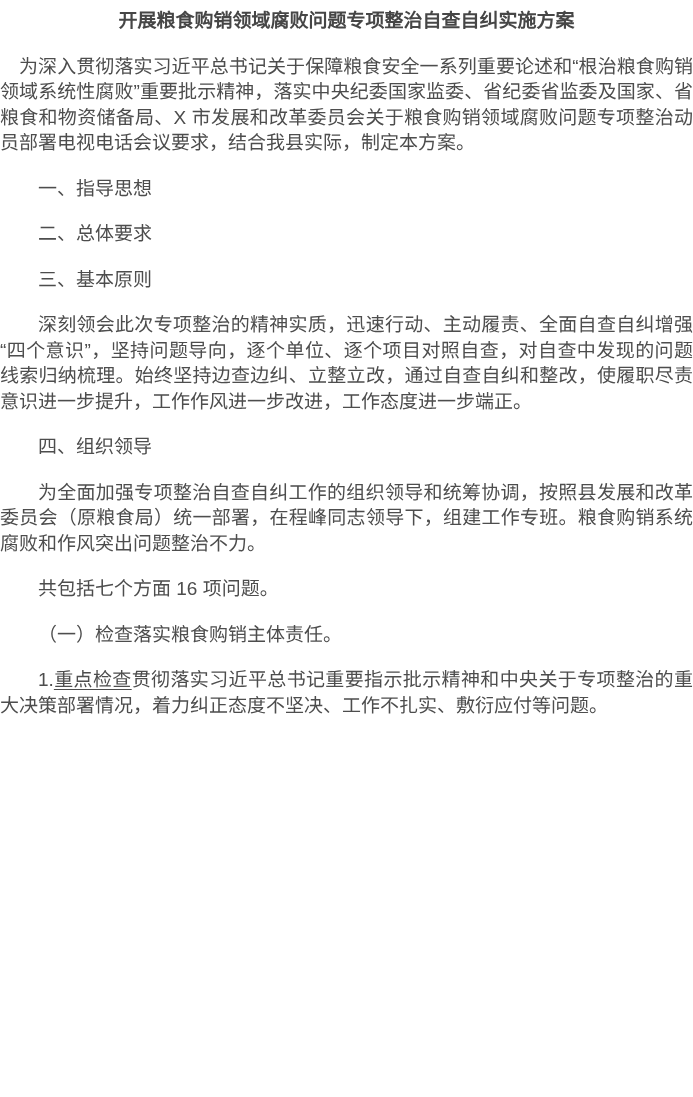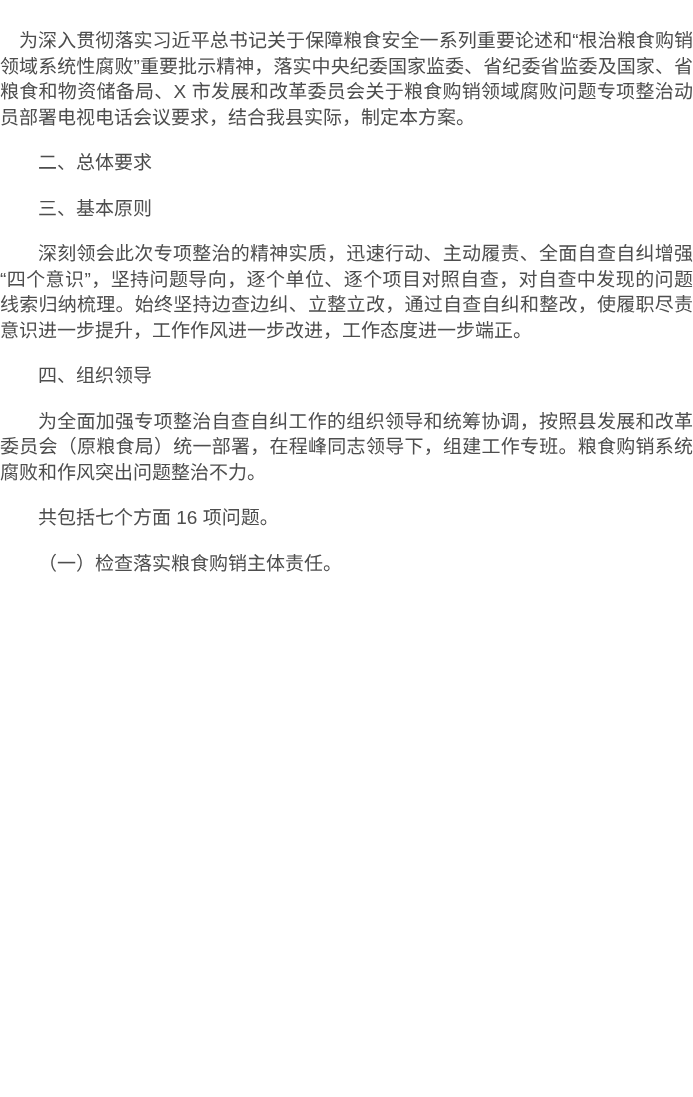--- a/index.html
+++ b/index.html
@@ -39,31 +39,34 @@
   .kw-underline {
     text-decoration: underline;
     text-underline-offset: 3px;
   }
 </style>
 </head>
 <body>
 
 <div class="page">
 
+  <h1 class="doc-title">开展粮食购销领域腐败问题专项整治自查自纠实施方案</h1>
 
   <p class="para indent-1">为深入贯彻落实习近平总书记关于保障粮食安全一系列重要论述和“根治粮食购销领域系统性腐败”重要批示精神，落实中央纪委国家监委、省纪委省监委及国家、省粮食和物资储备局、X 市发展和改革委员会关于粮食购销领域腐败问题专项整治动员部署电视电话会议要求，结合我县实际，制定本方案。</p>
 
+  <p class="para heading">一、指导思想</p>
 
   <p class="para heading">二、总体要求</p>
 
   <p class="para heading">三、基本原则</p>
   <p class="para">深刻领会此次专项整治的精神实质，迅速行动、主动履责、全面自查自纠增强“四个意识”，坚持问题导向，逐个单位、逐个项目对照自查，对自查中发现的问题线索归纳梳理。始终坚持边查边纠、立整立改，通过自查自纠和整改，使履职尽责意识进一步提升，工作作风进一步改进，工作态度进一步端正。</p>
 
   <p class="para heading">四、组织领导</p>
   <p class="para">为全面加强专项整治自查自纠工作的组织领导和统筹协调，按照县发展和改革委员会（原粮食局）统一部署，在程峰同志领导下，组建工作专班。粮食购销系统腐败和作风突出问题整治不力。</p>
 
   <p class="para">共包括七个方面 16 项问题。</p>
 
   <p class="para heading">（一）检查落实粮食购销主体责任。</p>
 
+  <p class="para"><span>1.</span><span class="kw-underline">重点检查</span><span>贯彻落实习近平总书记重要指示批示精神和中央关于专项整治的重大决策部署情况，着力纠正态度不坚决、工作不扎实、敷衍应付等问题。</span></p>
 
 
 </div>
 
 </body></html>

